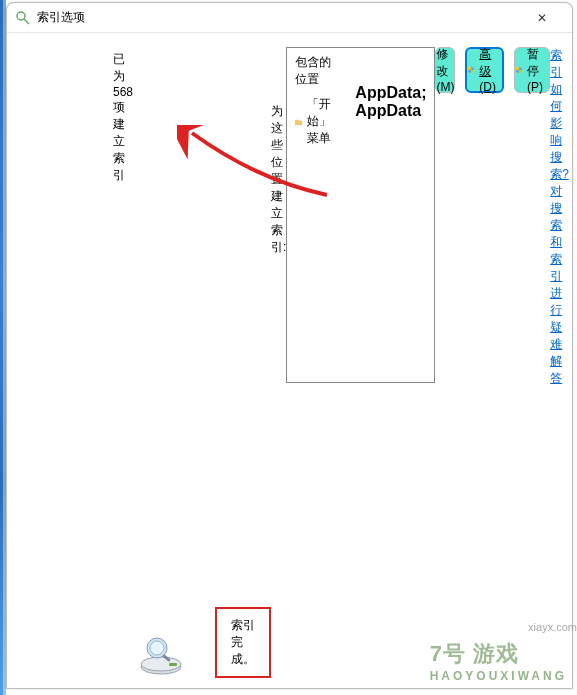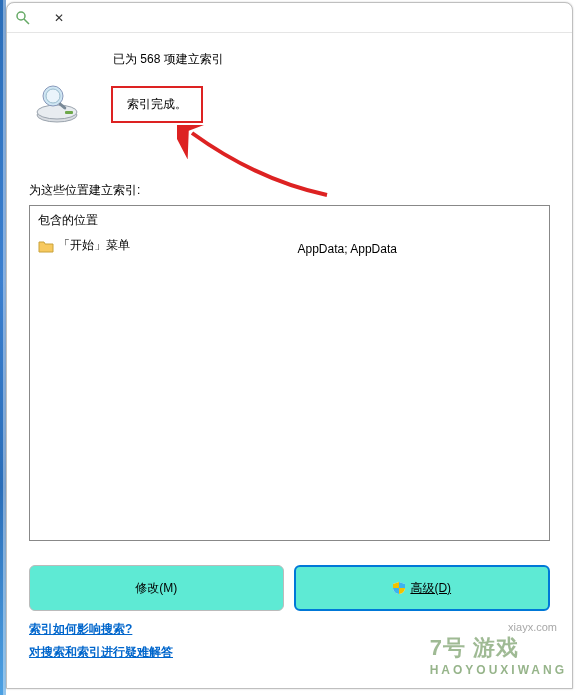--- a/index.html
+++ b/index.html
@@ -45,25 +45,25 @@
     display:flex;align-items:center;justify-content:center;
   }
   .titlebar-title { flex:1; color:#000; font-size:12px; }
   .close-btn {
     width:44px;height:28px;display:flex;align-items:center;justify-content:center;
     border-radius:4px;color:#333;
   }
   .content {
     flex:1;
     padding: 14px 22px 10px 22px;
-    display:flex;flex-direction:column;
+    display:flex;flex-direction:row;
     position:relative;
   }
   .status-line{margin-left:84px;margin-top:4px;font-size:12px;color:#000;}
-  .status-row{display:flex;align-items:center;margin-top:14px;position:relative;}
+  .status-row{display:flex;align-items:flex-end;margin-top:14px;position:relative;}
   .drive-icon{
     width:50px;height:44px;margin-left:4px;margin-right:28px;
     position:relative;
   }
   .drive-icon svg{width:50px;height:44px;}
   .status-box{
     border:2px solid #d22;
     padding:8px 14px;
     font-size:12px;
     color:#000;
@@ -82,58 +82,59 @@
     height:336px;
     display:flex;
     background:#fff;
     margin-bottom:24px;
   }
   .list-col{flex:1;padding:6px 8px;}
   .list-col + .list-col{border-left:none;}
   .col-header{font-size:12px;margin-bottom:8px;color:#000;}
   .folder-row{display:flex;align-items:center;margin:2px 0;font-size:12px;}
   .folder-icon{width:16px;height:14px;margin-right:4px;}
-  .exclude-text{font-size:12px;margin-top:30px;}
+  .exclude-text{font-size:16px;margin-top:30px;font-weight:bold;}
   .button-row{display:flex;gap:10px;margin-bottom:10px;}
   .btn{
     flex:1;height:46px;border:1px solid #bbb;border-radius:6px;
     background:#5eead4;display:flex;align-items:center;justify-content:center;
     font-size:12px;color:#000;gap:4px;
   }
   .btn.default{border:2px solid #0078d7;text-decoration:underline;}
   .shield{width:14px;height:14px;}
-  .links{display:flex;flex-direction:column;gap:6px;font-weight:bold;}
+  .links{display:flex;flex-direction:column;}
   .link{color:#0066cc;text-decoration:underline;font-size:12px;cursor:pointer;width:fit-content;}
   .watermark{
-    position:absolute;right:10px;bottom:18px;
+    position:absolute;right:10px;bottom:12px;
     font-size:22px;color:rgba(80,130,60,0.55);
     font-weight:bold;pointer-events:none;
     font-family:"SimHei",sans-serif;
     letter-spacing:1px;
   }
   .watermark small{display:block;font-size:12px;color:rgba(80,130,60,0.6);letter-spacing:3px;}
   .watermark-url{
-    position:absolute;right:20px;bottom:62px;
+    position:absolute;right:0;bottom:62px;
     font-size:11px;color:rgba(130,130,130,0.7);
     pointer-events:none;
   }
 </style>
 </head>
 <body>
 
 <div class="left-edge"></div>
 
 <div class="window">
   <div class="titlebar">
     <span class="titlebar-icon">
       <svg viewBox="0 0 16 16">
         <circle cx="6" cy="6" r="4" fill="none" stroke="#6a6" stroke-width="1.5"></circle>
         <line x1="9" y1="9" x2="14" y2="14" stroke="#6a6" stroke-width="1.5"></line>
       </svg>
     </span>
+    <span class="titlebar-title">索引选项</span>
     <div class="close-btn">
       <span>✕</span>
     </div>
   </div>
 
   <div class="content">
 
     <div class="status-line">已为 568 项建立索引</div>
 
     <div class="status-row">
@@ -185,20 +186,30 @@
       <div class="btn default">
         <svg class="shield" viewBox="0 0 14 14">
           <path d="M7 1 L13 3 V7 C13 10 10 13 7 13 C4 13 1 10 1 7 V3 Z" fill="#fff"></path>
           <path d="M7 1 L13 3 V7 H7 Z" fill="#3cb4ef"></path>
           <path d="M7 1 L1 3 V7 H7 Z" fill="#f2c200"></path>
           <path d="M7 13 C10 13 13 10 13 7 H7 Z" fill="#f2c200"></path>
           <path d="M7 13 C4 13 1 10 1 7 H7 Z" fill="#3cb4ef"></path>
         </svg>
         <span>高级(D)</span>
       </div>
+      <div class="btn">
+        <svg class="shield" viewBox="0 0 14 14">
+          <path d="M7 1 L13 3 V7 C13 10 10 13 7 13 C4 13 1 10 1 7 V3 Z" fill="#fff"></path>
+          <path d="M7 1 L13 3 V7 H7 Z" fill="#3cb4ef"></path>
+          <path d="M7 1 L1 3 V7 H7 Z" fill="#f2c200"></path>
+          <path d="M7 13 C10 13 13 10 13 7 H7 Z" fill="#f2c200"></path>
+          <path d="M7 13 C4 13 1 10 1 7 H7 Z" fill="#3cb4ef"></path>
+        </svg>
+        <span>暂停(P)</span>
+      </div>
     </div>
 
     <div class="links">
       <a class="link">索引如何影响搜索?</a>
       <a class="link">对搜索和索引进行疑难解答</a>
     </div>
 
   </div>
 </div>
 

